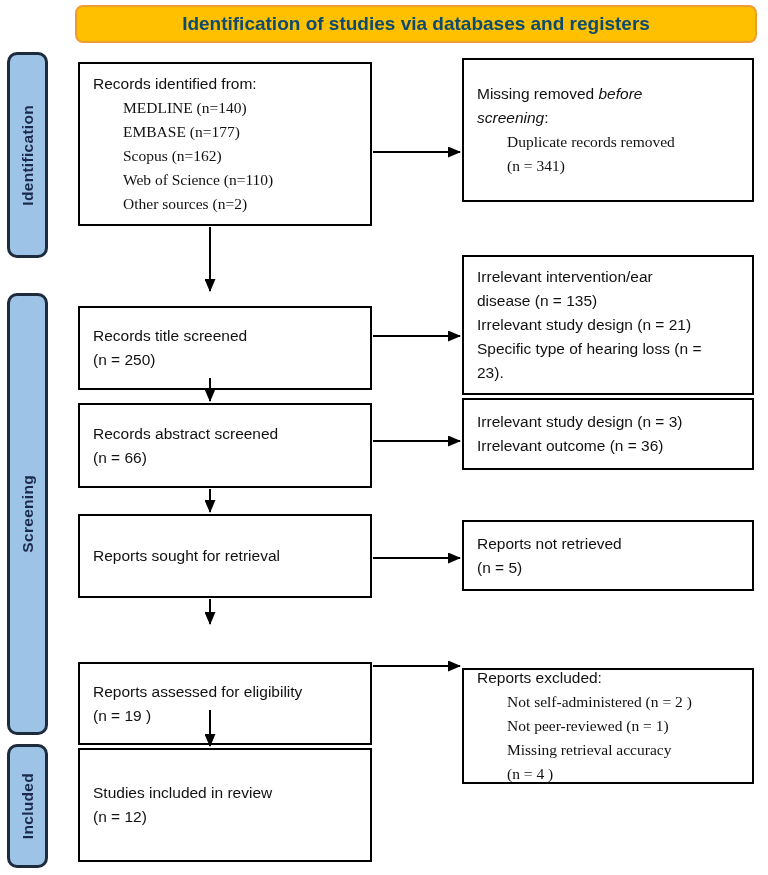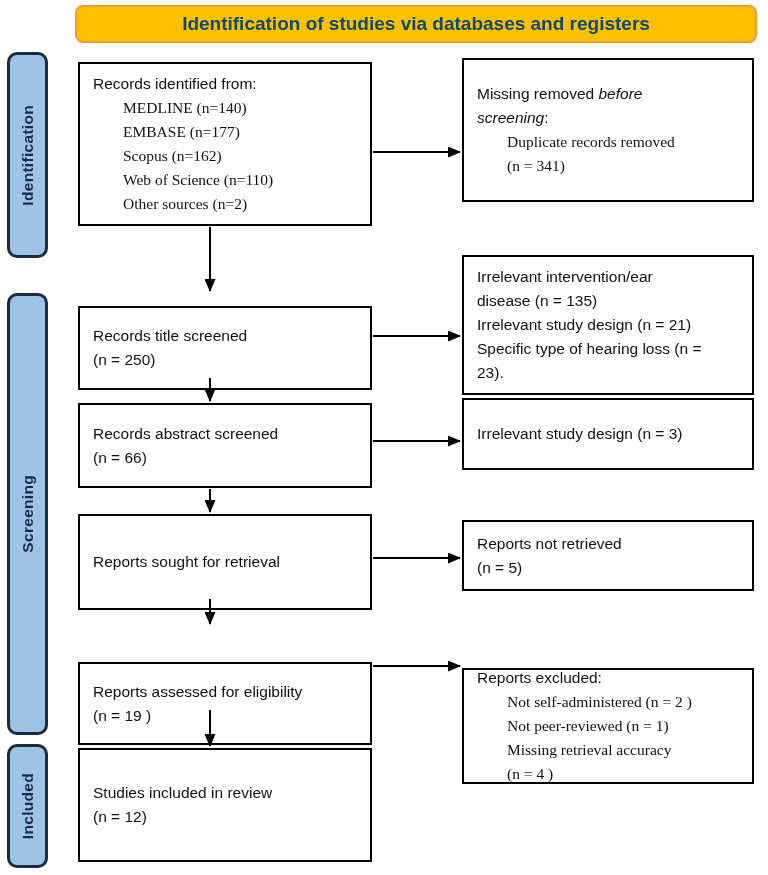--- a/index.html
+++ b/index.html
@@ -39,21 +39,21 @@
   }
   .fbox .line { white-space:nowrap; }
   .indent { padding-left:30px;font-family:Liberation Serif, serif; }
   .it { font-style:italic; }
 
   .lcol { left:78px; width:294px; }
   .rcol { left:462px; width:292px; }
   .l1 { top:62px;  height:164px; }
   .l2 { top:293px; height:84px;margin-top:13px; }
   .l3 { top:403px; height:85px; }
-  .l4 { top:514px; height:96px; }
+  .l4 { top:514px; height:84px; }
   .l5 { top:662px; height:83px; }
   .l6 { top:748px; height:114px; }
   .r1 { top:58px;  height:144px; }
   .r2 { top:255px; height:140px; }
   .r3 { top:398px; height:72px; }
   .r4 { top:520px; height:71px; }
   .r5 { top:668px; height:116px; }
 
   .arrows { position:absolute; left:0; top:0; width:768px; height:875px; pointer-events:none; }
   .arrows line { stroke:var(--arrow,#000000); stroke-width:2; }
@@ -122,20 +122,21 @@
   <div class="fbox rcol r2">
     <div class="line">Irrelevant intervention/ear</div>
     <div class="line">disease (n = 135)</div>
     <div class="line">Irrelevant study design (n = 21)</div>
     <div class="line">Specific type of hearing loss (n =</div>
     <div class="line">23).</div>
   </div>
 
   <div class="fbox rcol r3">
     <div class="line">Irrelevant study design (n = 3)</div>
+    <div class="line">Irrelevant outcome (n = 36)</div>
   </div>
 
   <div class="fbox rcol r4">
     <div class="line">Reports not retrieved</div>
     <div class="line">(n = 5)</div>
   </div>
 
   <div class="fbox rcol r5">
     <div class="line">Reports excluded:</div>
     <div class="indent">

